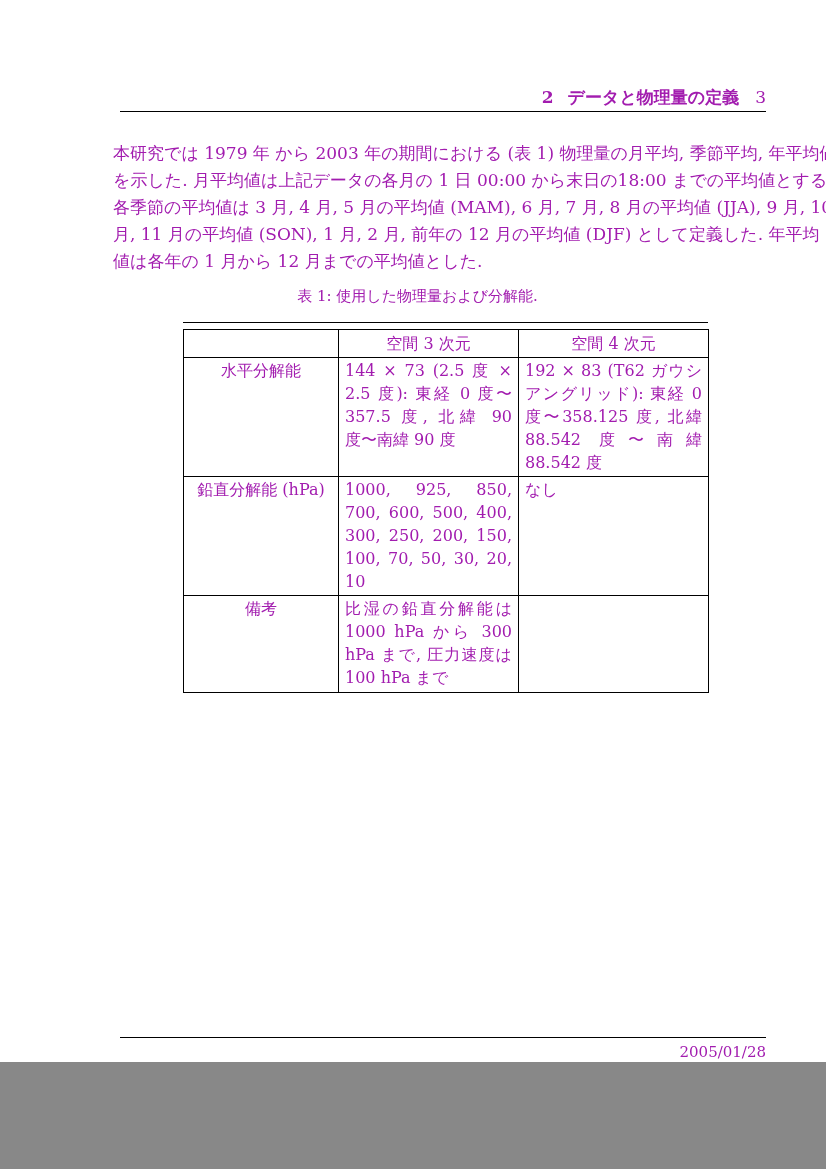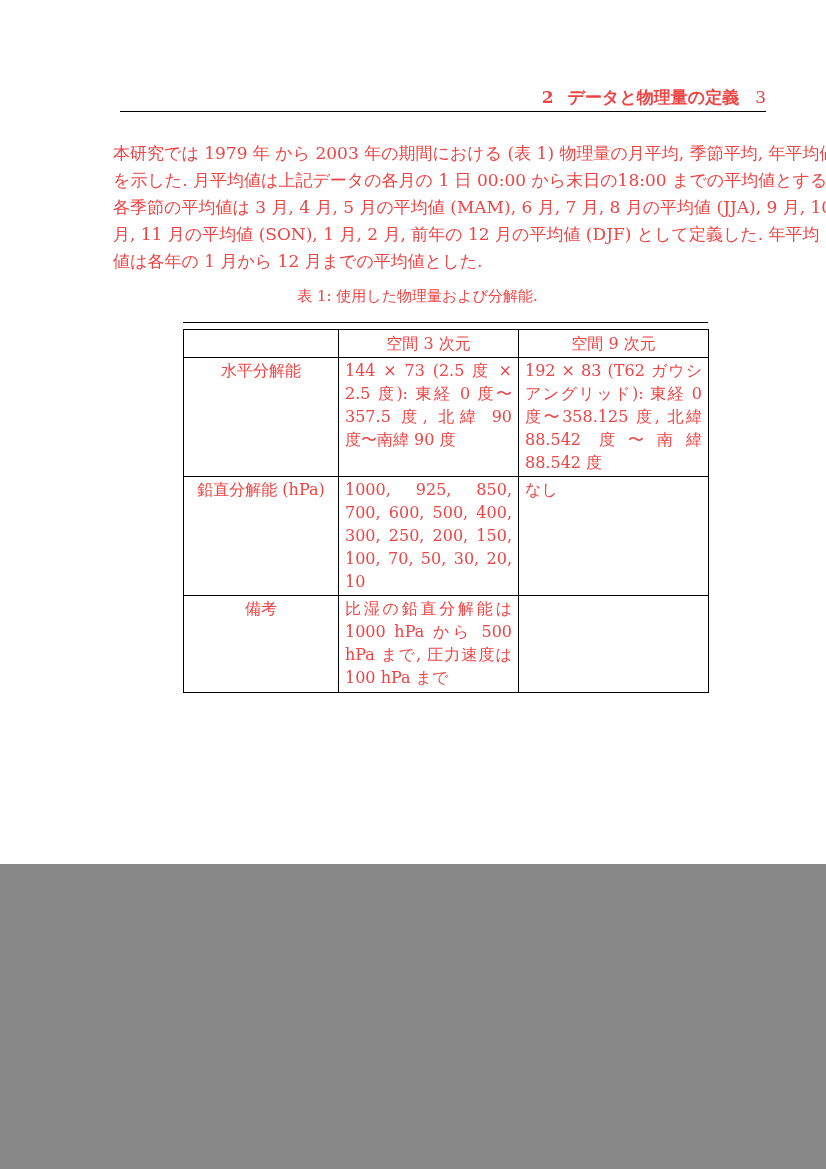--- a/index.html
+++ b/index.html
@@ -1,21 +1,21 @@
 <!DOCTYPE html>
 <html><head>
 <meta charset="utf-8">
 <style>
   html,body{margin:0;padding:0;background:#888;}
   .page{
     position:relative;
-    width:826px;height:864px;
+    width:826px;height:1062px;
     background:#ffffff;
     font-family:"DejaVu Serif","Liberation Serif",serif;
-    color:#ef4444;
+    color:#a21caf;
     overflow:hidden;
   }
   
   .hdr{
     position:absolute;top:87px;left:120px;width:646px;
     text-align:right;font-size:17px;line-height:20px;
   }
   .hdr .sec-num{font-weight:bold;margin-right:14px;}
   .hdr .sec-title{font-weight:bold;}
   .hdr .pg-num{margin-left:16px;font-weight:normal;}
@@ -93,35 +93,35 @@
     <table class="spec">
       <colgroup>
         <col style="width:155px">
         <col style="width:180px">
         <col style="width:190px">
       </colgroup>
       <tbody>
           <tr>
         <th></th>
         <th>空間 3 次元</th>
-        <th>空間 9 次元</th>
+        <th>空間 4 次元</th>
       </tr>
       <tr class="r-horiz">
         <td class="rowlabel">水平分解能</td>
         <td class="cellbody">144 × 73 (2.5 度 × 2.5 度): 東経 0 度〜 357.5 度, 北緯 90 度〜南緯 90 度</td>
         <td class="cellbody">192 × 83 (T62 ガウシアングリッド): 東経 0 度〜358.125 度, 北緯 88.542 度〜南緯 88.542 度</td>
       </tr>
       <tr class="r-vert">
         <td class="rowlabel">鉛直分解能 (hPa)</td>
         <td class="cellbody">1000, 925, 850, 700, 600, 500, 400, 300, 250, 200, 150, 100, 70, 50, 30, 20, 10</td>
         <td class="cellbody">なし</td>
       </tr>
       <tr class="r-note">
         <td class="rowlabel">備考</td>
-        <td class="cellbody">比湿の鉛直分解能は 1000 hPa から 500 hPa まで, 圧力速度は 100 hPa まで</td>
+        <td class="cellbody">比湿の鉛直分解能は 1000 hPa から 300 hPa まで, 圧力速度は 100 hPa まで</td>
         <td class="cellbody"></td>
       </tr>
     </tbody>
       </table>
   </div>
 
   <div class="ftr-rule"></div>
   <div class="ftr">
     <span class="fleft">main.tex</span>
     <span class="fright">2005/01/28</span>

